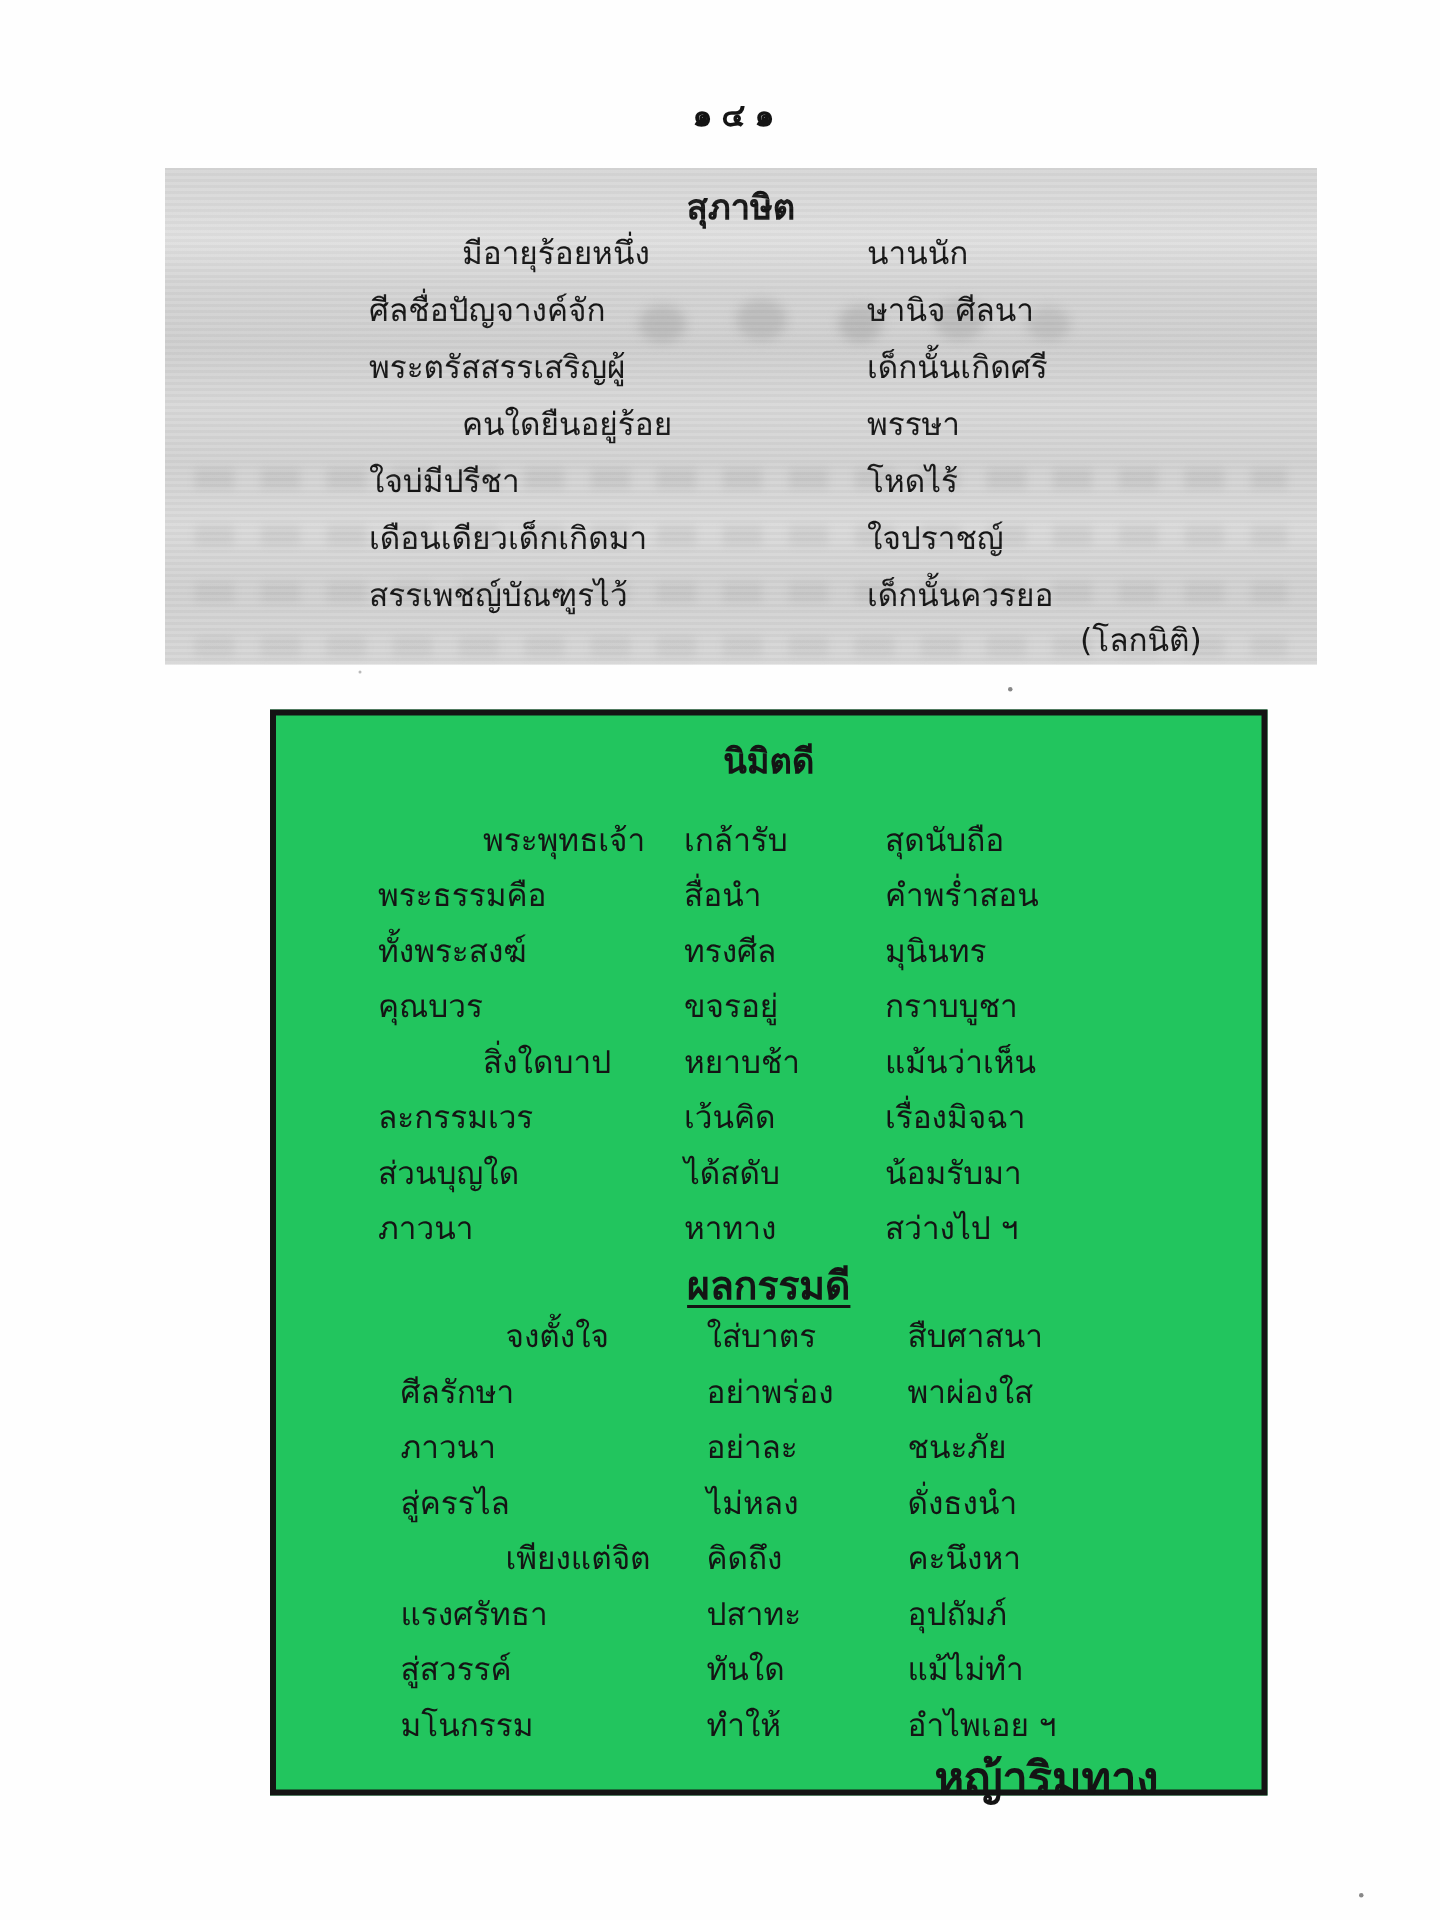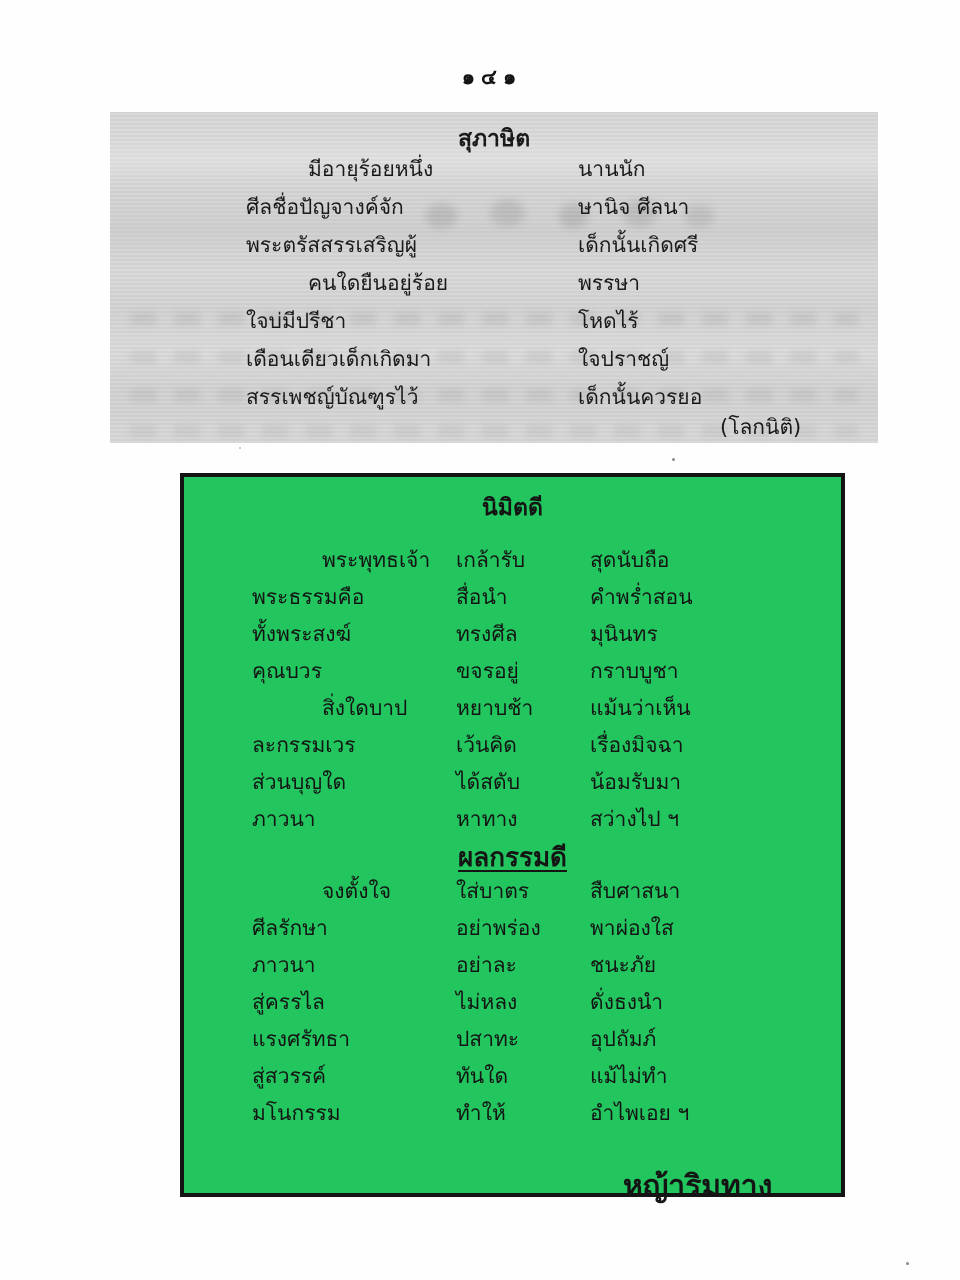--- a/index.html
+++ b/index.html
@@ -58,21 +58,21 @@
   
   .nimit-box{
     position:absolute;top:473px;left:180px;width:657px;height:716px;
     background:#22c55e;border:4px solid #141414;
   }
   .nimit-title{
     position:absolute;top:12px;left:0;width:100%;text-align:center;
     font-size:23px;font-weight:700;
   }
   .n-part1{position:absolute;top:66px;left:0;right:0;}
-  .n-part2{position:absolute;top:397px;left:0;right:12px;}
+  .n-part2{position:absolute;top:397px;left:0;right:12px;padding-left:15px;}
   .n-row{position:relative;height:37px;font-size:21px;font-weight:500;}
   .c1{position:absolute;left:68px;white-space:nowrap;}
   .n-row.indent .c1{left:138px;}
   .c2{position:absolute;left:272px;white-space:nowrap;}
   .c3{position:absolute;left:406px;white-space:nowrap;}
   .nimit-subtitle{
     position:absolute;top:359px;left:0;width:100%;text-align:center;
     font-size:26px;font-weight:700;
     text-decoration:underline;text-decoration-thickness:2px;text-underline-offset:4px;
   }
@@ -196,20 +196,25 @@
     <div class="n-row">
       <span class="c1">ภาวนา</span>
       <span class="c2">อย่าละ</span>
       <span class="c3">ชนะภัย</span>
     </div>
     <div class="n-row">
       <span class="c1">สู่ครรไล</span>
       <span class="c2">ไม่หลง</span>
       <span class="c3">ดั่งธงนำ</span>
     </div>
+    <div class="n-row indent">
+      <span class="c1">เพียงแต่จิต</span>
+      <span class="c2">คิดถึง</span>
+      <span class="c3">คะนึงหา</span>
+    </div>
     <div class="n-row">
       <span class="c1">แรงศรัทธา</span>
       <span class="c2">ปสาทะ</span>
       <span class="c3">อุปถัมภ์</span>
     </div>
     <div class="n-row">
       <span class="c1">สู่สวรรค์</span>
       <span class="c2">ทันใด</span>
       <span class="c3">แม้ไม่ทำ</span>
     </div>

